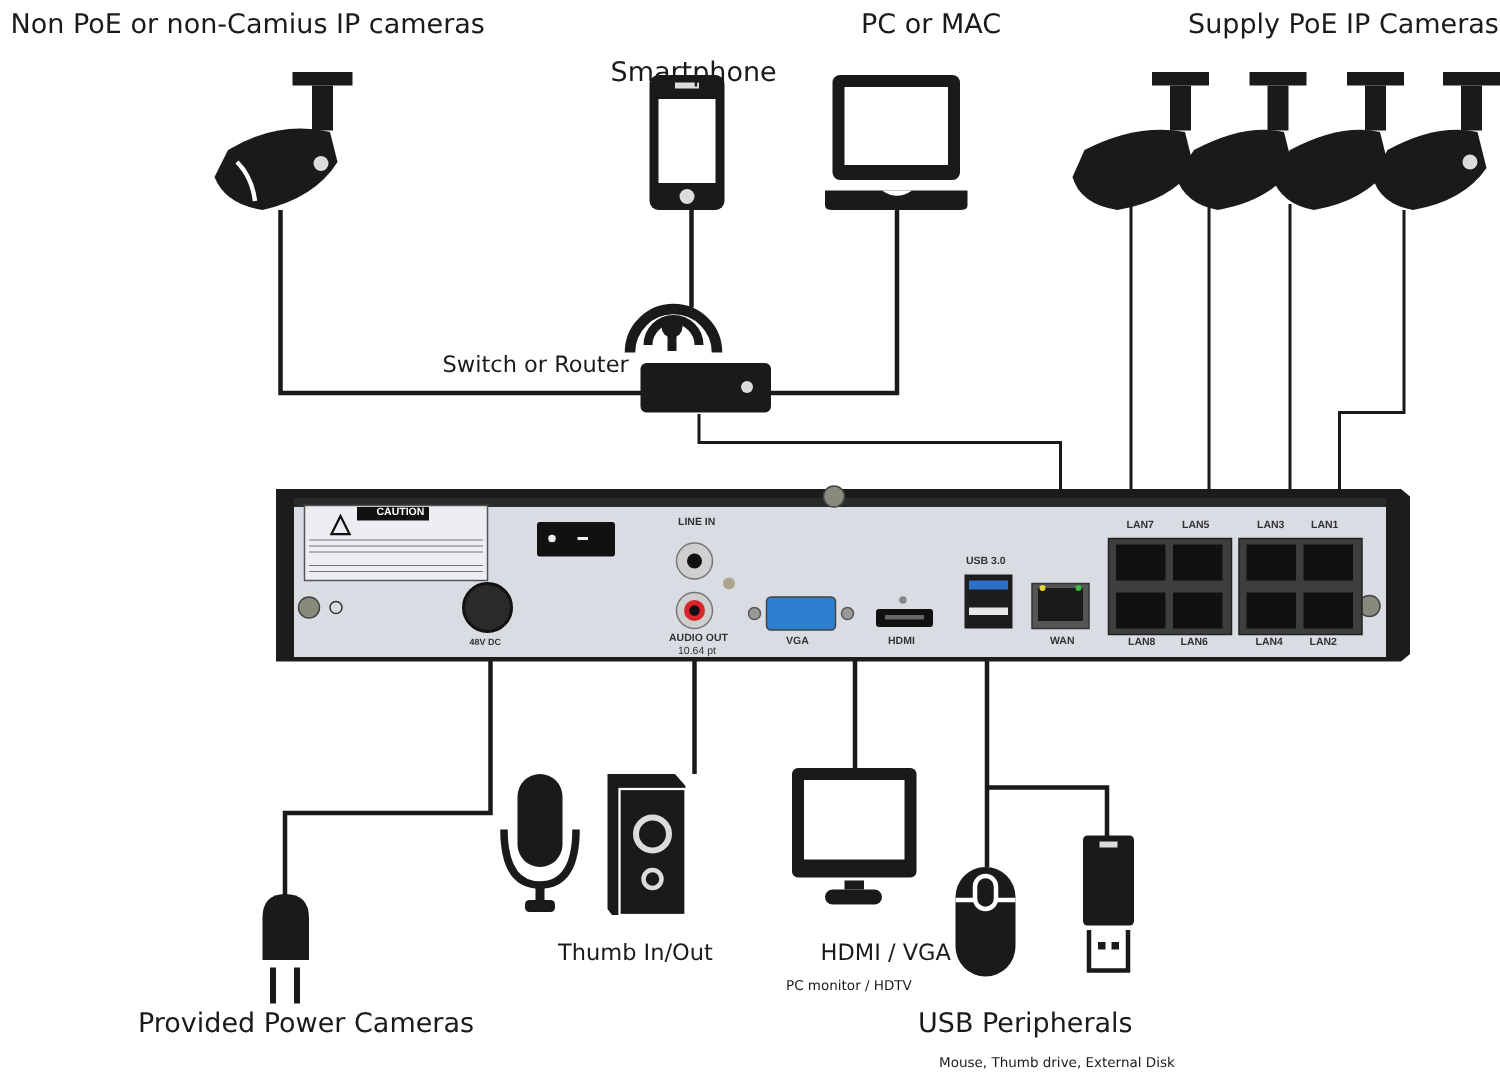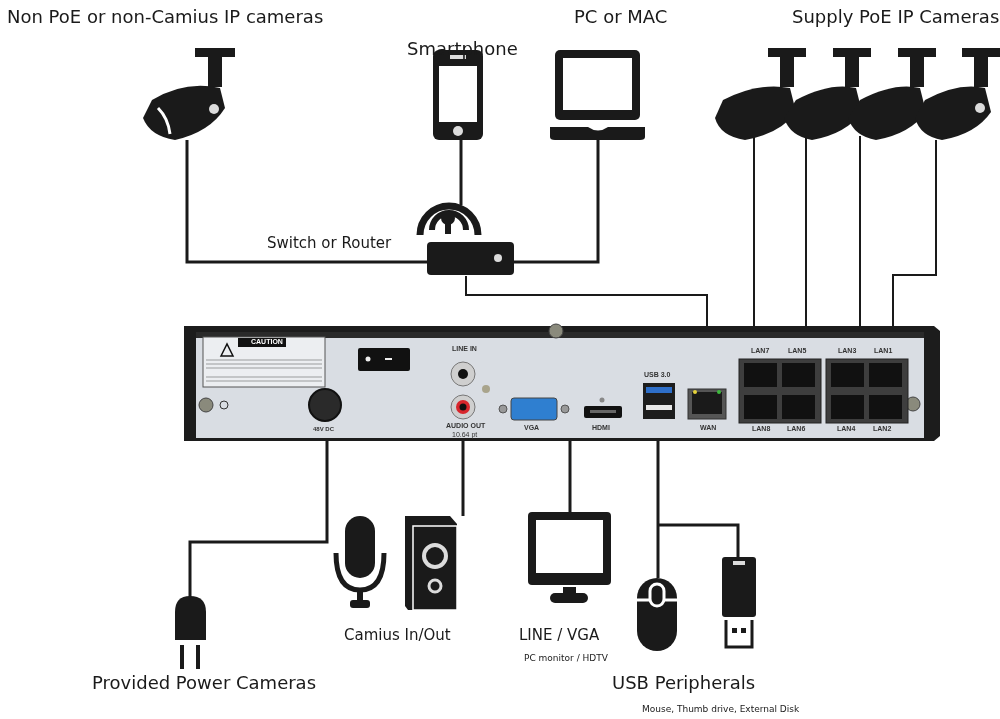--- a/index.html
+++ b/index.html
@@ -1,19 +1,19 @@
 <!DOCTYPE html>
 <html><head>
 <meta charset="utf-8">
 <style>
   html, body { margin:0; padding:0; background:#ffffff; }
   body { width:1000px; height:719px; position:relative; overflow:hidden; font-family:"DejaVu Sans", sans-serif; color:#1a1a1a; }
   .lbl { position:absolute; white-space:nowrap; font-family:"DejaVu Sans", sans-serif; }
   .big { font-size:18px; }
-  .mid { font-size:15px; }
+  .mid { font-size:15px;margin-left:28px; }
   .small { font-size:9px; }
   .tiny { font-size:7px; font-weight:bold; color:#333; font-family:"Liberation Sans", sans-serif; }
   svg.layer { position:absolute; left:0; top:0; }
 </style>
 </head>
 <body>
 
 <svg class="layer" width="1000" height="719" viewBox="0 0 1000 719">
 
   <g stroke="#1a1a1a" stroke-width="3" fill="none">
@@ -195,25 +195,25 @@
     <rect x="732" y="628" width="5" height="5" fill="#1a1a1a"></rect>
     <rect x="741" y="628" width="5" height="5" fill="#1a1a1a"></rect>
   </g>
 </svg>
 
 <div class="lbl big" style="left:7px; top:6px;">Non PoE or non-Camius IP cameras</div>
 <div class="lbl big" style="left:407px; top:6px;margin-top:32px;">Smartphone</div>
 <div class="lbl big" style="left:574px; top:6px;">PC or MAC</div>
 <div class="lbl big" style="left:792px; top:6px;">Supply PoE IP Cameras</div>
 <div class="lbl mid" style="left:267px; top:234px;">Switch or Router</div>
-<div class="lbl mid" style="left:344px; top:626px;">Camius In/Out</div>
-<div class="lbl mid" style="left:519px; top:626px;">LINE / VGA</div>
+<div class="lbl mid" style="left:344px; top:626px;">Thumb In/Out</div>
+<div class="lbl mid" style="left:519px; top:626px;">HDMI / VGA</div>
 <div class="lbl small" style="left:524px; top:653px;text-align:center;">PC monitor / HDTV</div>
 <div class="lbl big" style="left:612px; top:672px;">USB Peripherals</div>
-<div class="lbl small" style="left:642px; top:704px;">Mouse, Thumb drive, External Disk</div>
+<div class="lbl small" style="left:626px; top:704px;">Mouse, Thumb drive, External Disk</div>
 <div class="lbl big" style="left:92px; top:672px;">Provided Power Cameras</div>
 
 <div class="lbl tiny" style="left:251px; top:338px; color:#fff;">CAUTION</div>
 <div class="lbl tiny" style="left:452px; top:345px;">LINE IN</div>
 <div class="lbl tiny" style="left:446px; top:422px;">AUDIO OUT</div>
 <div class="lbl tiny" style="left:452px; top:431px; font-weight:normal;">10.64 pt</div>
 <div class="lbl tiny" style="left:313px; top:426px; font-size:6px;">48V DC</div>
 <div class="lbl tiny" style="left:524px; top:424px;">VGA</div>
 <div class="lbl tiny" style="left:592px; top:424px;">HDMI</div>
 <div class="lbl tiny" style="left:644px; top:371px;">USB 3.0</div>

